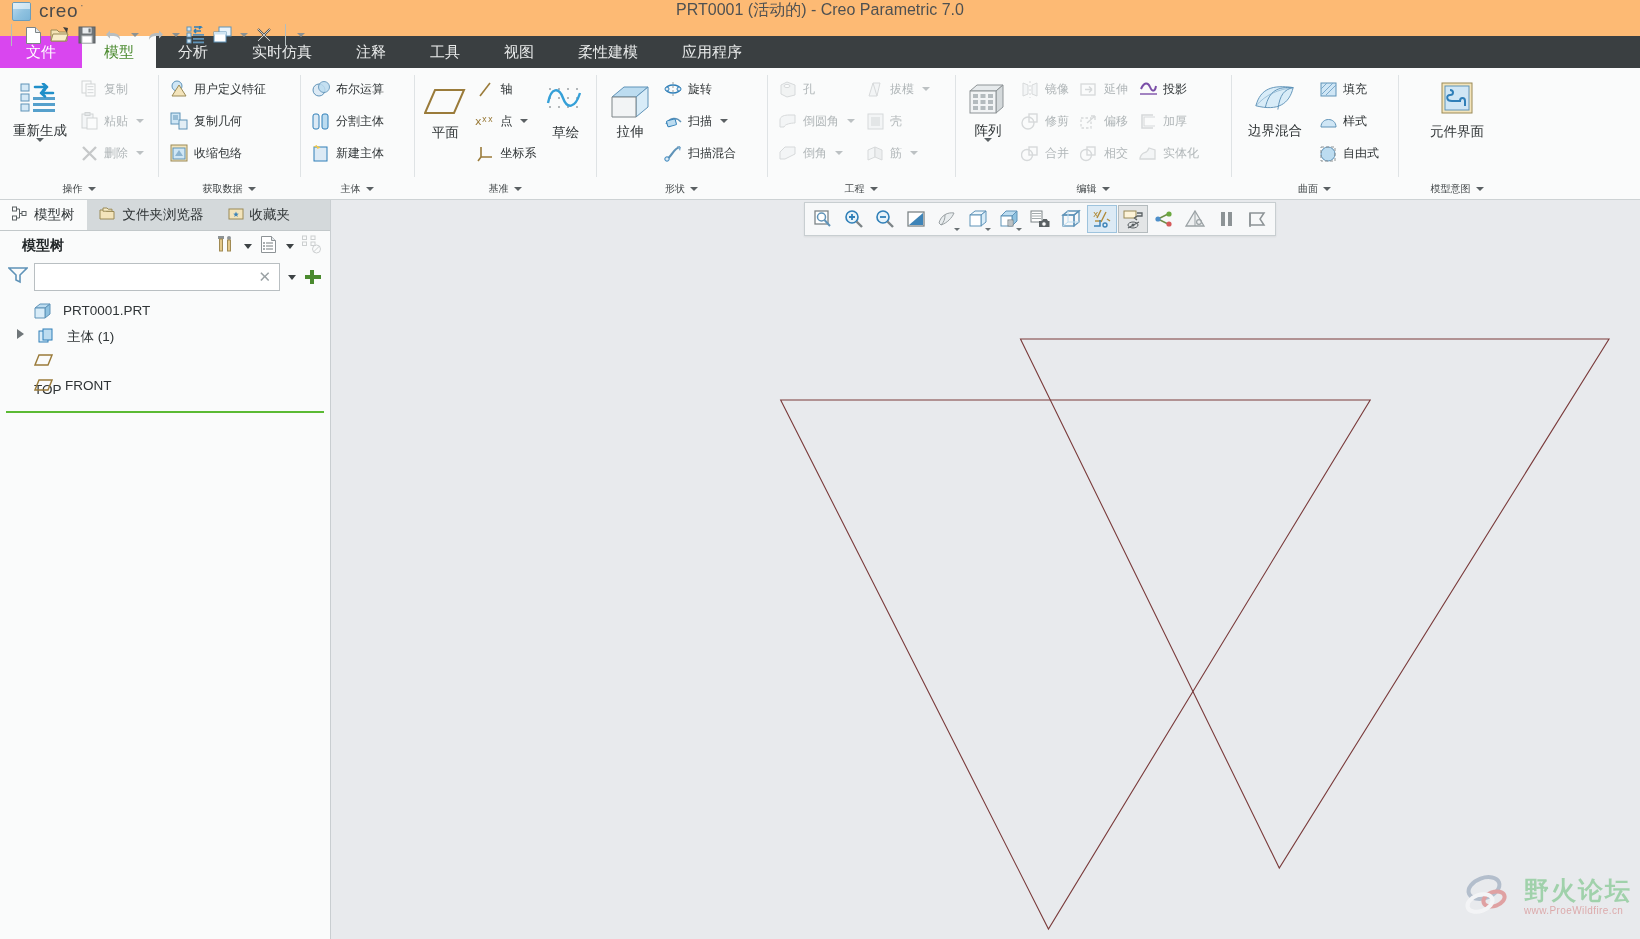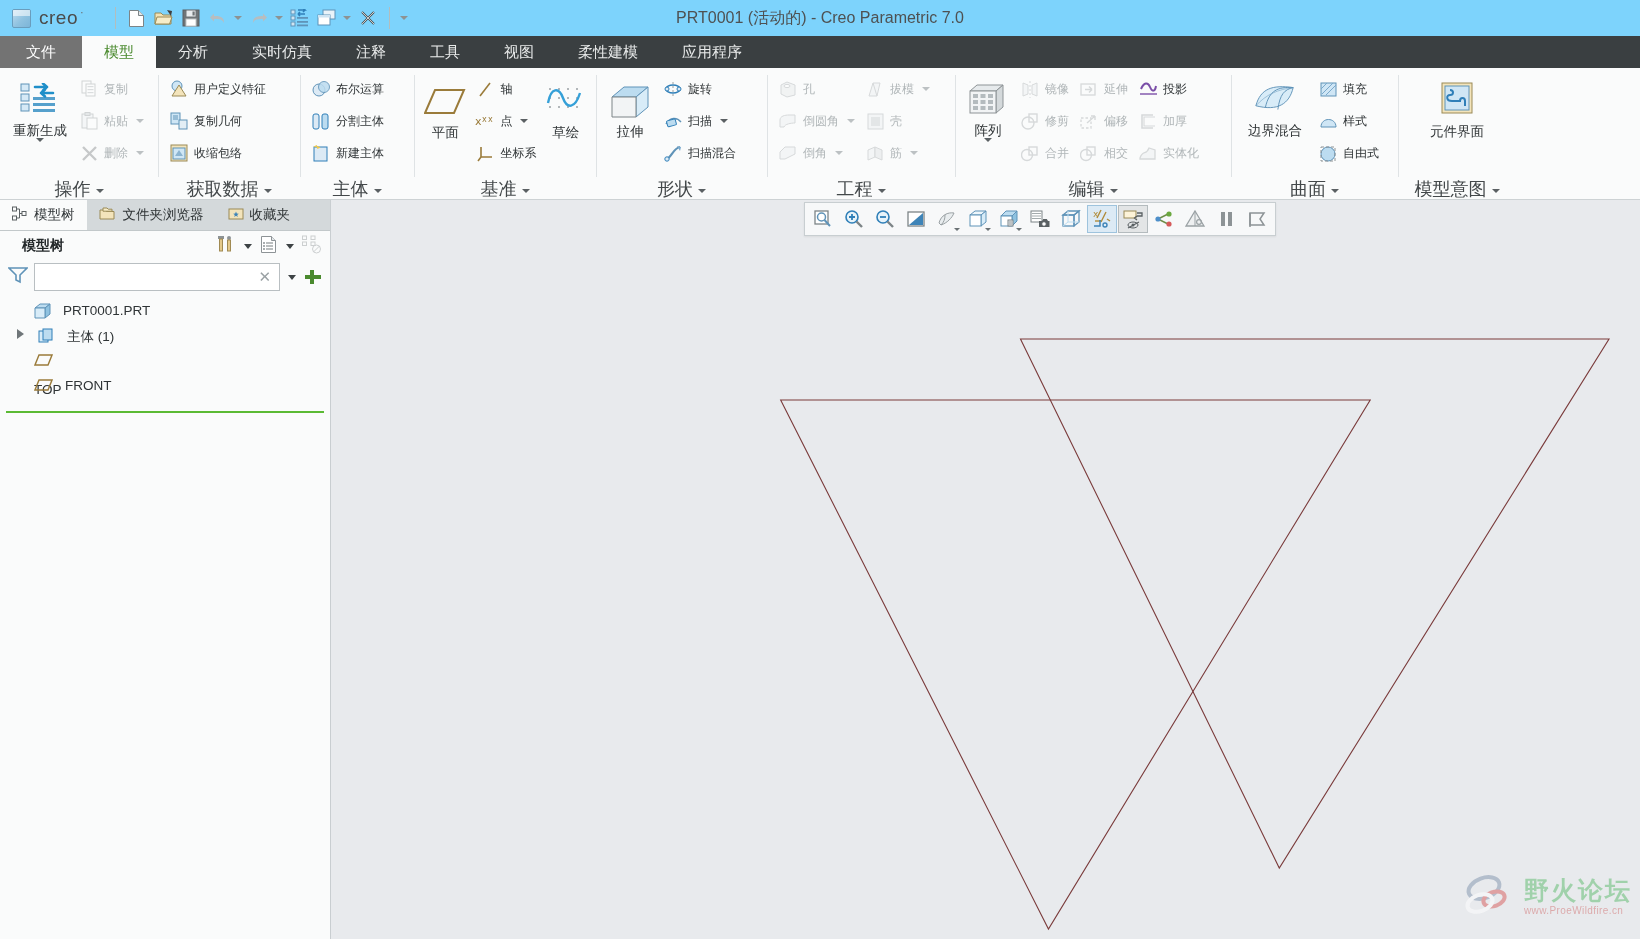--- a/index.html
+++ b/index.html
@@ -6,22 +6,23 @@
   body{
     width:1640px;height:939px;overflow:hidden;
     font-family:"Liberation Sans","DejaVu Sans",sans-serif;
     background:#e8eaed;
     -webkit-font-smoothing:antialiased;
   }
   .app{position:relative;width:1640px;height:939px;}
 
   
   .titlebar{
-    height:36px;background:#7dd3fc;display:flex;align-items:center;
+    height:36px;background:#fdba74;display:flex;
     position:relative;
+    flex-direction:column;
   }
   .creo-logo{display:flex;align-items:center;gap:8px;padding:0 14px 0 12px;}
   .creo-cube{
     width:17px;height:17px;background:linear-gradient(135deg,#bfdcef 0%,#8fc2e0 55%,#7cb5d8 100%);
     border:1px solid #6a9dbd;border-radius:2px;position:relative;
   }
   .creo-cube:after{
     content:"";position:absolute;left:0;top:0;width:100%;height:38%;
     background:rgba(255,255,255,.55);
   }
@@ -44,39 +45,39 @@
     position:absolute;left:0;right:0;text-align:center;
     font-size:16px;color:#4e5152;pointer-events:none;
   }
 
   
   .tabs{height:32px;background:#3a3f41;display:flex;align-items:stretch;}
   .tab{
     display:flex;align-items:center;justify-content:center;
     padding:0 22px;font-size:15px;color:#e8eaea;cursor:default;
   }
-  .tab.file{background:#737373;color:#ffffff;padding:8px 26px;}
+  .tab.file{background:#d946ef;color:#ffffff;padding:8px 26px;}
   .tab.active{background:#fafbfb;color:#4a8a2e;}
 
   
   .ribbon{
     height:131px;background:#fafbfb;border-bottom:1px solid #cdd2d4;
     display:flex;align-items:stretch;position:relative;
   }
   .rgroup{
     display:flex;flex-direction:column;position:relative;
     padding:5px 6px 0 6px;
   }
   .rgroup + .rgroup:before{
     content:"";position:absolute;left:0;top:7px;bottom:22px;width:1px;background:#dfe3e5;
   }
   .rgbody{flex:1;display:flex;align-items:flex-start;}
   .rglabel{
     height:21px;display:flex;align-items:center;justify-content:center;
-    font-size:18px;color:#43484a;gap:5px;
+    font-size:10px;color:#43484a;gap:5px;
   }
   .rglabel .dd:after{
     content:"";display:inline-block;border-left:4px solid transparent;
     border-right:4px solid transparent;border-top:4px solid #5a6063;
     position:relative;top:-1px;
   }
   .col{display:flex;flex-direction:column;}
   .bigbtn{
     display:flex;flex-direction:column;align-items:center;justify-content:flex-start;
     width:68px;padding-top:2px;cursor:default;

